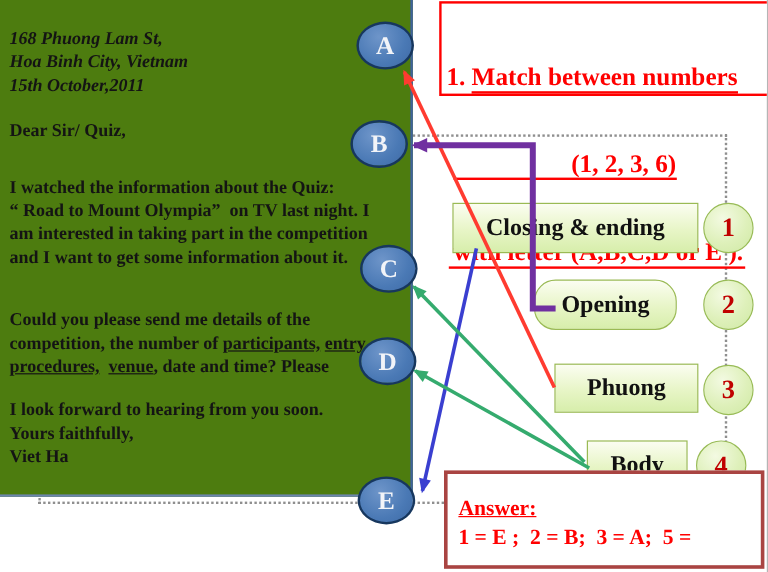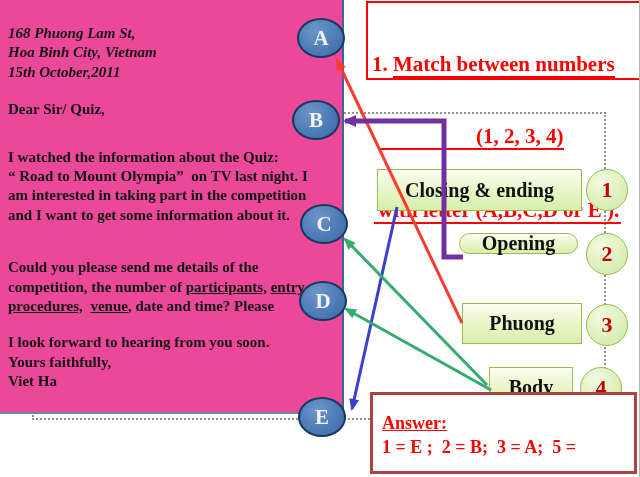--- a/index.html
+++ b/index.html
@@ -9,21 +9,21 @@
     border-right:1px solid #b5b5b5;box-sizing:border-box;
   }
   
   .placeholder{
     position:absolute;left:32px;top:112px;width:574px;height:308px;
     border:2px dotted #8f8f8f;box-sizing:border-box;z-index:1;
   }
   
   .letter-box{
     position:absolute;left:0;top:0;width:344px;height:414px;
-    background:#ec4899;border-right:2px solid #41639c;border-bottom:2px solid #6c85ad;
+    background:#4d7c0f;border-right:2px solid #41639c;border-bottom:2px solid #6c85ad;
     box-sizing:border-box;z-index:2;
   }
   .letter-text{
     position:absolute;left:8px;top:24px;right:4px;
     font-size:15px;line-height:19.4px;font-weight:bold;color:#141414;
   }
   .para{margin:0 0 0 0;}
   .para.italic{font-style:italic;}
   .para:nth-child(1){margin-bottom:18px;}
   .para:nth-child(2){margin-bottom:28px;}
@@ -45,21 +45,21 @@
   .ins-l3{display:inline-block;margin-left:2px;padding-left:4px;padding-right:2px;border-bottom:2px solid #ff0000;}
   
   .gbox{
     position:absolute;z-index:3;box-sizing:border-box;
     background:linear-gradient(180deg,#fbfdf1 0%,#e7f5c6 55%,#d7eeab 100%);
     border:1.5px solid #9aba54;
     display:flex;align-items:center;justify-content:center;
     font-weight:bold;font-size:20px;color:#111;
   }
   .gbox-closing{left:377px;top:169px;width:205px;height:42px;}
-  .gbox-opening{left:459px;top:233px;width:119px;height:21px;border-radius:18px;}
+  .gbox-opening{left:445px;top:233px;width:119px;height:42px;border-radius:18px;}
   .gbox-heading{left:462px;top:303px;width:120px;height:41px;}
   .gbox-body{left:489px;top:367px;width:84px;height:40px;}
   
   .ncircle{
     position:absolute;z-index:3;width:42px;height:42px;border-radius:50%;
     background:radial-gradient(circle at 38% 30%,#f3fae2 0%,#def0ba 55%,#cfe9a4 100%);
     border:1.5px solid #98bb56;box-sizing:border-box;
     display:flex;align-items:center;justify-content:center;
     font-weight:bold;font-size:22px;color:#c00000;
   }
@@ -122,21 +122,21 @@
         <div class="para">
           <div class="tline"><span>I look forward to hearing from you soon.</span></div>
           <div class="tline"><span>Yours faithfully,</span></div>
           <div class="tline"><span>Viet Ha</span></div>
         </div>
       </div>
   </div>
 
   <div class="instruction">
     <div class="ins-line"><span>1.</span><span> </span><span class="ins-u">Match between numbers</span></div>
-    <div class="ins-line"><span class="ins-l2">(1, 2, 3, 4)</span></div>
+    <div class="ins-line"><span class="ins-l2">(1, 2, 3, 6)</span></div>
     <div class="ins-line"><span class="ins-l3">with letter (A,B,C,D or E ).</span></div>
   </div>
 
   <div class="gbox gbox-closing">
       <span>Closing &amp; ending</span>
     </div>
   <div class="gbox gbox-opening">
       <span>Opening</span>
     </div>
   <div class="gbox gbox-heading">

